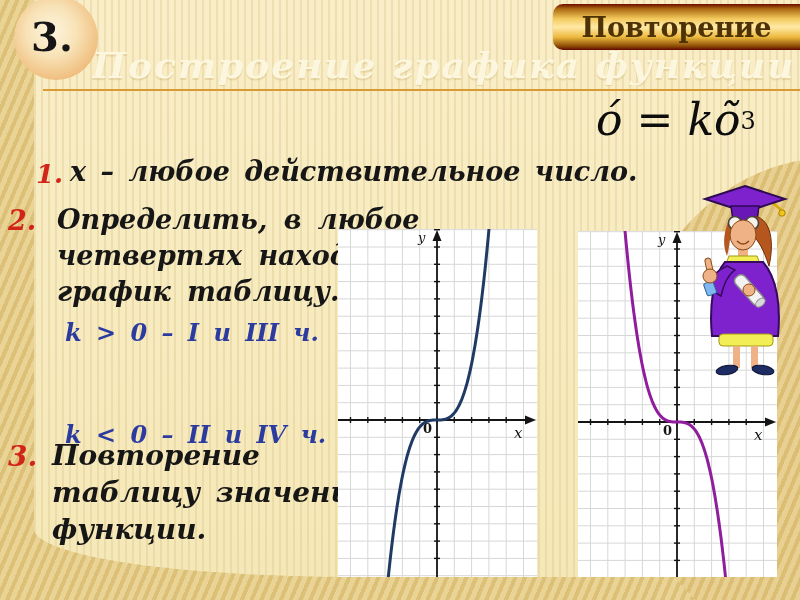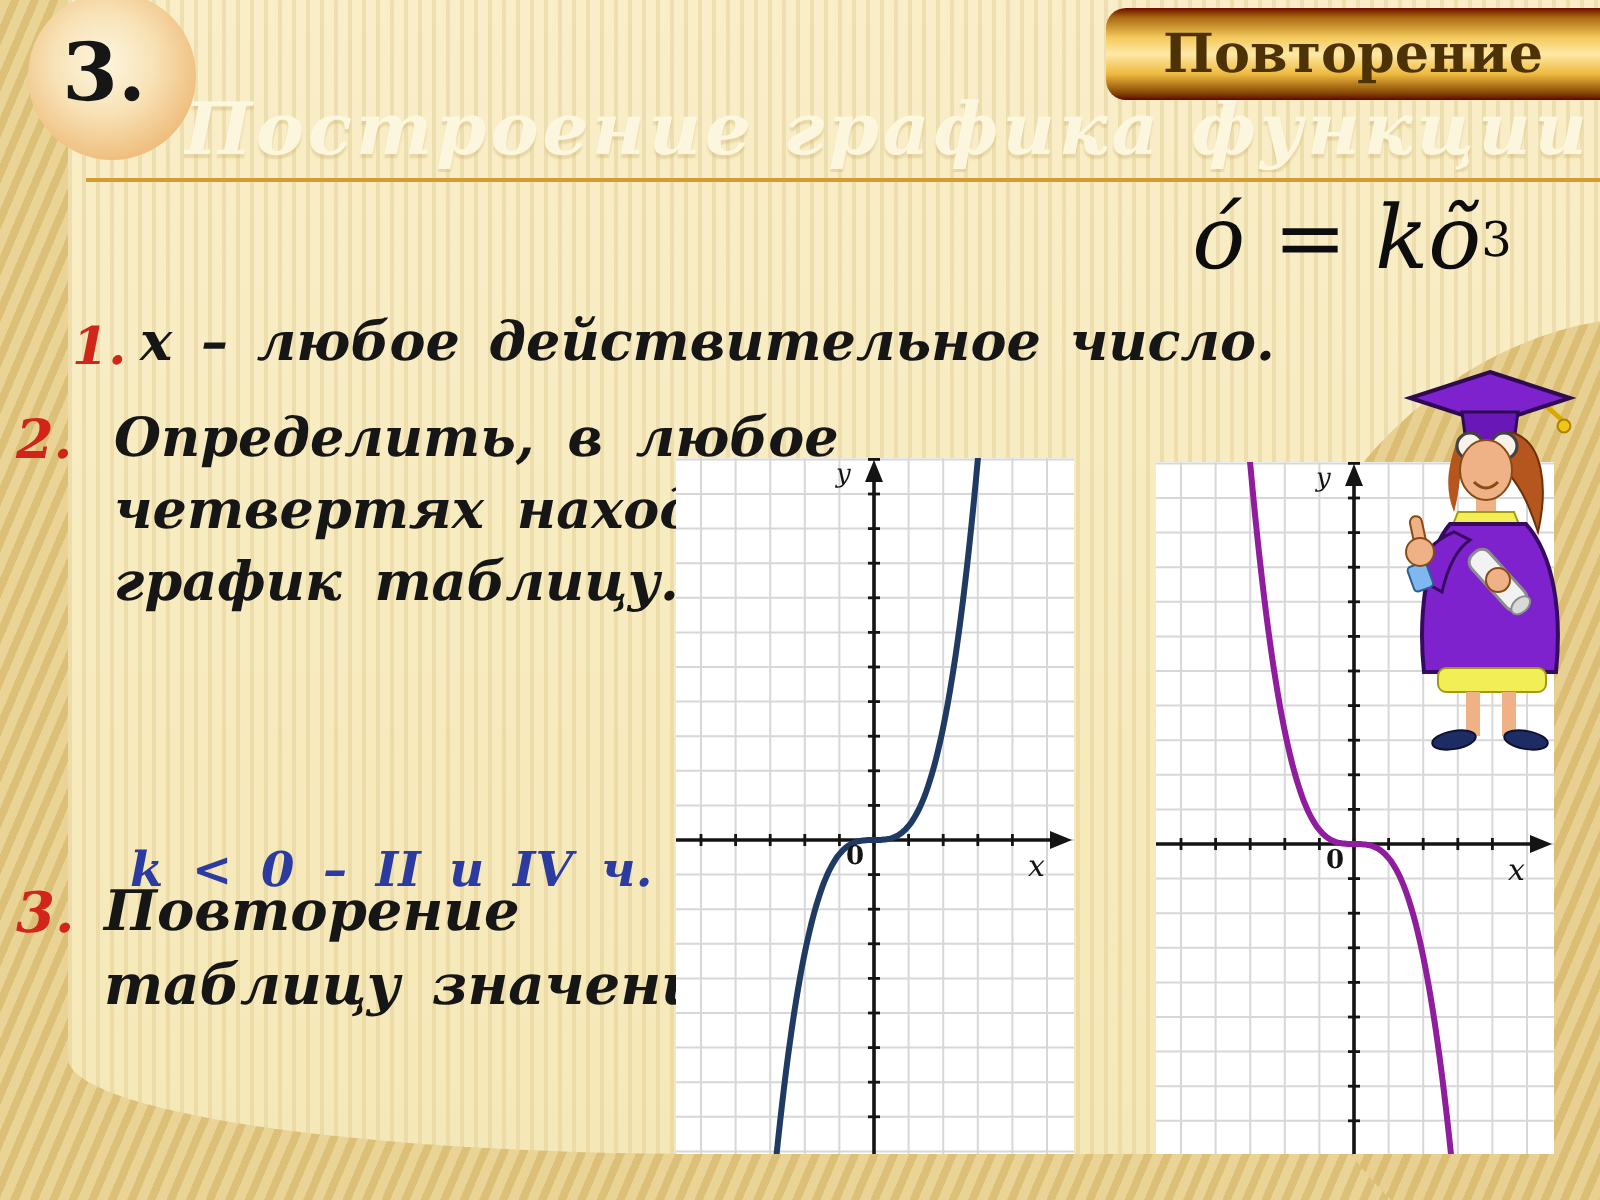--- a/index.html
+++ b/index.html
@@ -90,26 +90,28 @@
   <span class="item-num item1-num">1.</span>
   <div class="txt item1-text">x – любое  действительное число.</div>
 
   <span class="item-num item2-num">2.</span>
   <div class="txt item2-text">
     <div>Определить,  в  любое</div>
     <div>четвертях  находится</div>
     <div>график  таблицу.</div>
   </div>
 
+  <div class="note note-k-pos">k  &gt; 0 – I  и  III ч.</div>
   <div class="note note-k-neg">k  &lt; 0 – II  и  IV ч.</div>
 
   <span class="item-num item3-num">3.</span>
   <div class="txt item3-text">
     <div>Повторение</div>
     <div>таблицу  значений</div>
+    <div>функции.</div>
   </div>
 
   <div class="graph graph-left">
     <svg class="chart" viewBox="0 0 199 348">
         <line x1="12.499999999999996" y1="0" x2="12.499999999999996" y2="348" stroke="#d7d7d7" stroke-width="1"></line>
         <line x1="29.799999999999997" y1="0" x2="29.799999999999997" y2="348" stroke="#d7d7d7" stroke-width="1"></line>
         <line x1="47.099999999999994" y1="0" x2="47.099999999999994" y2="348" stroke="#d7d7d7" stroke-width="1"></line>
         <line x1="64.39999999999999" y1="0" x2="64.39999999999999" y2="348" stroke="#d7d7d7" stroke-width="1"></line>
         <line x1="81.69999999999999" y1="0" x2="81.69999999999999" y2="348" stroke="#d7d7d7" stroke-width="1"></line>
         <line x1="98.99999999999999" y1="0" x2="98.99999999999999" y2="348" stroke="#d7d7d7" stroke-width="1"></line>

